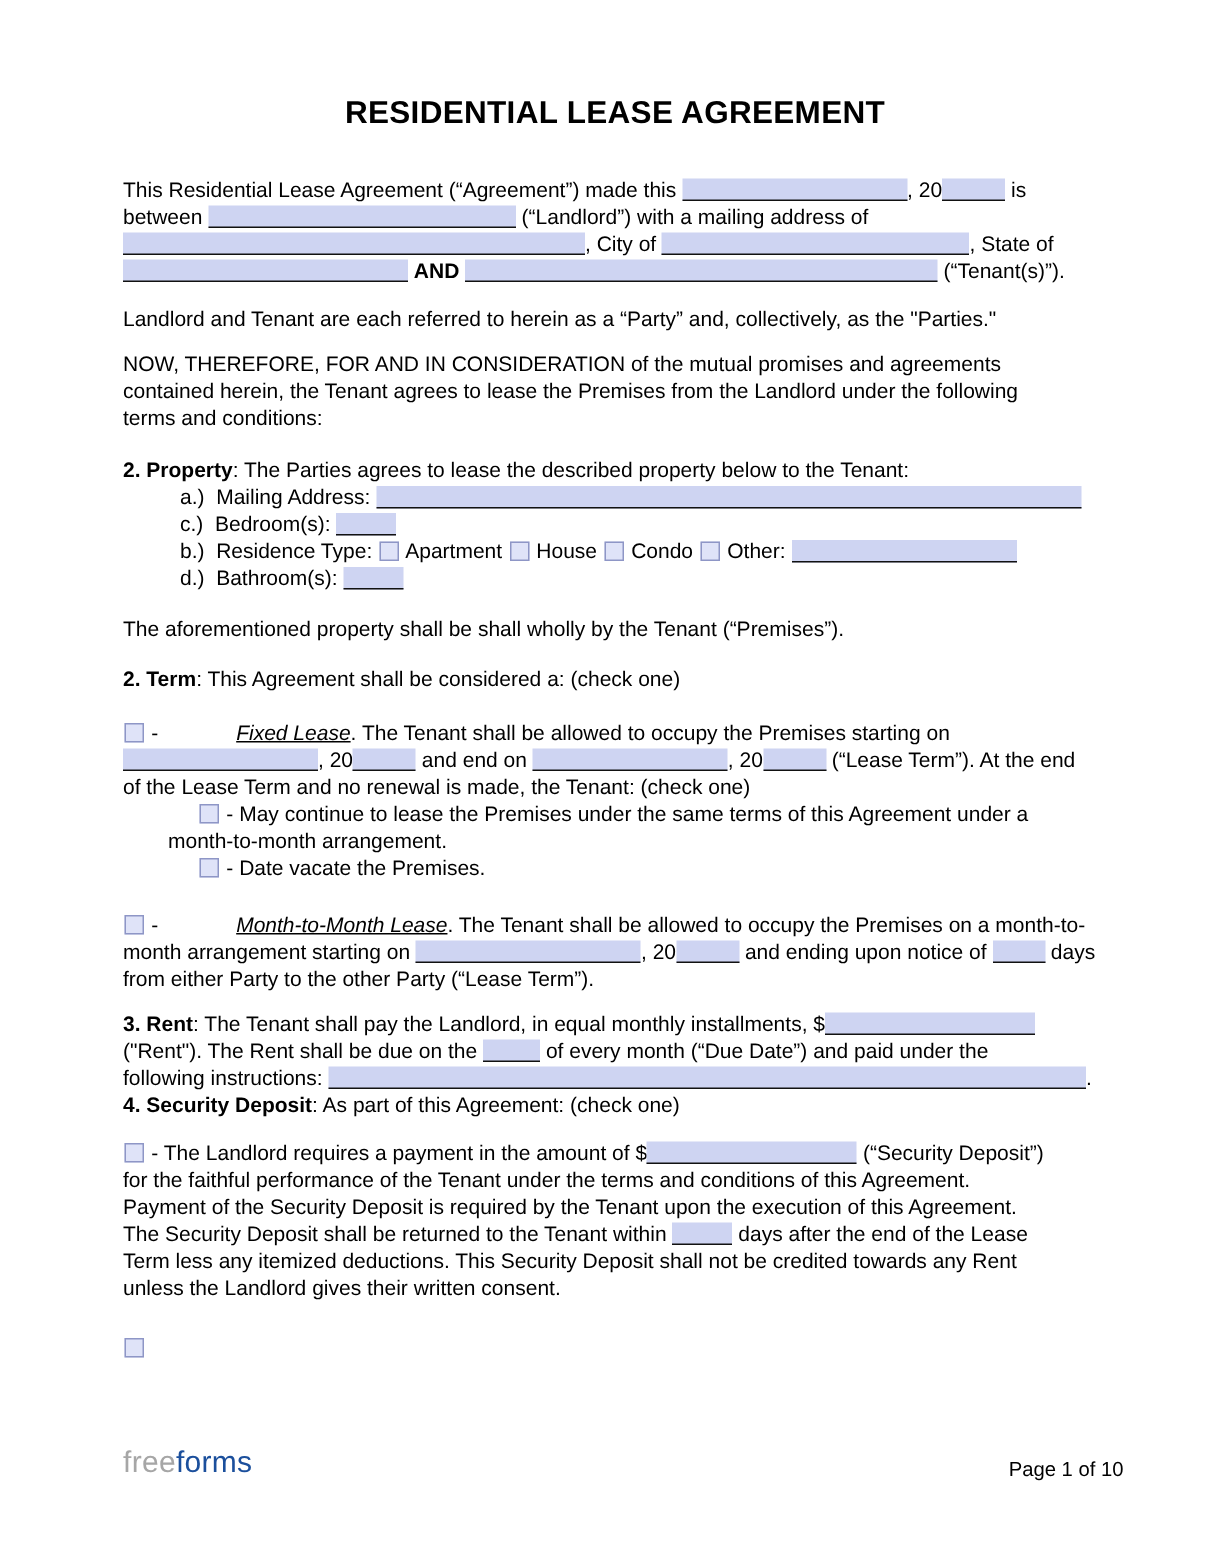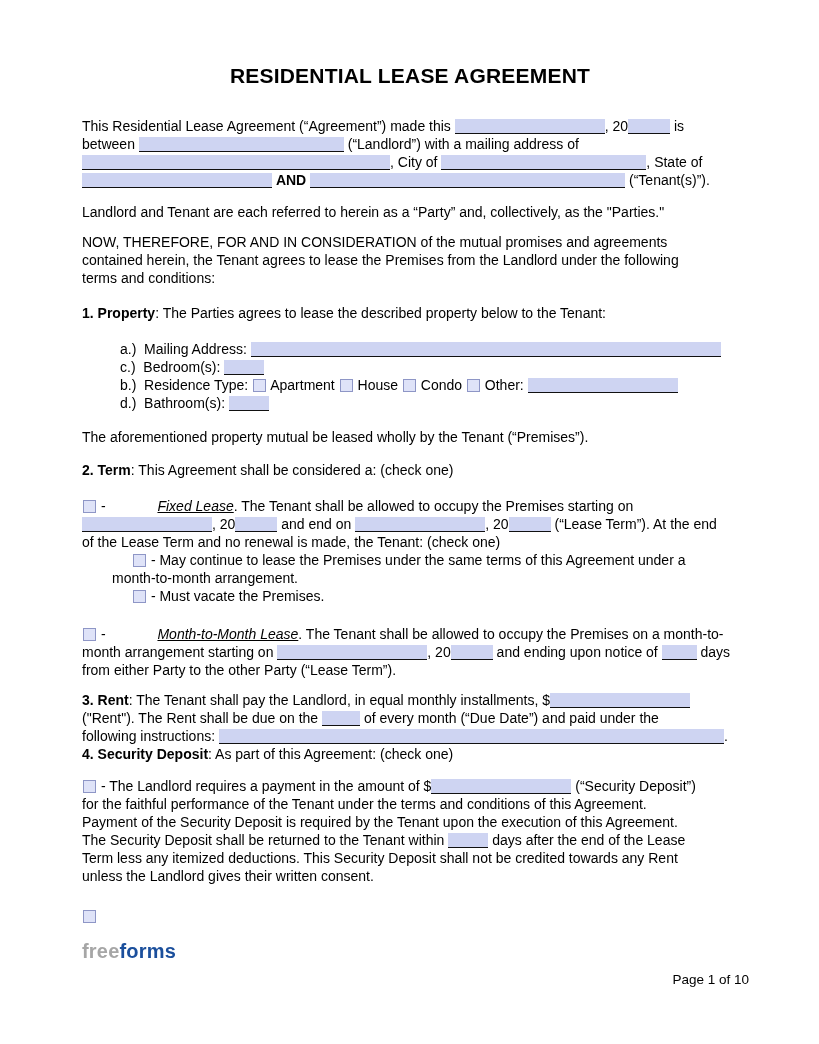--- a/index.html
+++ b/index.html
@@ -26,22 +26,22 @@
     border-bottom:1.5px solid #111;
     vertical-align:-3px;
   }
   .checkbox{
     display:inline-block;width:11px;height:11px;
     background:var(--checkbox-fill,#dfe3f8);
     border:1.5px solid var(--checkbox-border,#8e96c6);
     vertical-align:-2px;margin:0 1px;
   }
   .footer-logo{
-    position:absolute;left:82px;top:940px;
-    font-size:20px;line-height:22px;font-weight:bold;letter-spacing:.2px;
+    position:absolute;left:82px;top:964px;
+    font-size:20px;line-height:22px;font-weight:normal;letter-spacing:.2px;
   }
   .logo-free{color:var(--logo-gray,#a6a6a6);}
   .logo-forms{color:var(--logo-blue,#1b4f9c);}
   .page-number{
     position:absolute;right:70px;top:971px;
     font-size:13.5px;line-height:18px;
   }
 </style>
 </head>
 <body>
@@ -50,38 +50,38 @@
   <div class="content">
 
     <h1 class="doc-title">RESIDENTIAL LEASE AGREEMENT</h1>
 
     <div class="para" style="margin-top:28px"><span>This Residential Lease Agreement (“Agreement”) made this </span><span class="field" style="width: 150px;"></span><span>, 20</span><span class="field" style="width: 42px;"></span><span> is</span><br><span>between </span><span class="field" style="width: 205px;"></span><span> (“Landlord”) with a mailing address of</span><br><span class="field" style="width: 308px;"></span><span>, City of </span><span class="field" style="width: 205px;"></span><span>, State of</span><br><span class="field" style="width: 190px;"></span><span> </span><span class="bold">AND</span><span> </span><span class="field" style="width: 315px;"></span><span> (“Tenant(s)”).</span></div>
 
     <div class="para" style="margin-top:14px"><span>Landlord and Tenant are each referred to herein as a “Party” and, collectively, as the "Parties."</span></div>
 
     <div class="para" style="margin-top:12px"><span>NOW, THEREFORE, FOR AND IN CONSIDERATION of the mutual promises and agreements</span><br><span>contained herein, the Tenant agrees to lease the Premises from the Landlord under the following</span><br><span>terms and conditions:</span></div>
 
-    <div class="para" style="margin-top:17px"><span class="bold">1. Property</span><span>: The Parties agrees to lease the described property below to the Tenant:</span></div>
+    <div class="para" style="margin-top:17px"><span class="bold">2. Property</span><span>: The Parties agrees to lease the described property below to the Tenant:</span></div>
 
-    <div class="indent-items" style="margin-top:18px">
+    <div class="indent-items" style="">
       <div class="para"><span>a.)&nbsp; Mailing Address: </span><span class="field" style="width: 470px;"></span></div>
       <div class="para"><span>c.)&nbsp; Bedroom(s): </span><span class="field" style="width: 40px;"></span></div>
       <div class="para"><span>b.)&nbsp; Residence Type: </span><span class="checkbox"></span><span> Apartment </span><span class="checkbox"></span><span> House </span><span class="checkbox"></span><span> Condo </span><span class="checkbox"></span><span> Other: </span><span class="field" style="width: 150px;"></span></div>
       <div class="para"><span>d.)&nbsp; Bathroom(s): </span><span class="field" style="width: 40px;"></span></div>
     </div>
 
-    <div class="para" style="margin-top:16px"><span>The aforementioned property mutual be leased wholly by the Tenant (“Premises”).</span></div>
+    <div class="para" style="margin-top:16px"><span>The aforementioned property shall be shall wholly by the Tenant (“Premises”).</span></div>
 
     <div class="para" style="margin-top:15px"><span class="bold">2. Term</span><span>: This Agreement shall be considered a: (check one)</span></div>
 
     <div class="para" style="margin-top:18px"><span class="checkbox"></span><span> - </span><span class="iu">Fixed Lease</span><span>. The Tenant shall be allowed to occupy the Premises starting on</span><br><span class="field" style="width: 130px;"></span><span>, 20</span><span class="field" style="width: 42px;"></span><span> and end on </span><span class="field" style="width: 130px;"></span><span>, 20</span><span class="field" style="width: 42px;"></span><span> (“Lease Term”). At the end</span><br><span>of the Lease Term and no renewal is made, the Tenant: (check one)</span></div>
 
     <div class="para sub-option"><span class="checkbox"></span><span> - May continue to lease the Premises under the same terms of this Agreement under a</span><br><span>month-to-month arrangement.</span></div>
 
-    <div class="para sub-option"><span class="checkbox"></span><span> - Must vacate the Premises.</span></div>
+    <div class="para sub-option"><span class="checkbox"></span><span> - Date vacate the Premises.</span></div>
 
     <div class="para" style="margin-top:20px"><span class="checkbox"></span><span> - </span><span class="iu">Month-to-Month Lease</span><span>. The Tenant shall be allowed to occupy the Premises on a month-to-</span><br><span>month arrangement starting on </span><span class="field" style="width: 150px;"></span><span>, 20</span><span class="field" style="width: 42px;"></span><span> and ending upon notice of </span><span class="field" style="width: 35px;"></span><span> days</span><br><span>from either Party to the other Party (“Lease Term”).</span></div>
 
     <div class="para" style="margin-top:12px"><span class="bold">3. Rent</span><span>: The Tenant shall pay the Landlord, in equal monthly installments, $</span><span class="field" style="width: 140px;"></span><br><span>("Rent"). The Rent shall be due on the </span><span class="field" style="width: 38px;"></span><span> of every month (“Due Date”) and paid under the</span><br><span>following instructions: </span><span class="field" style="width: 505px;"></span><span>.</span></div>
 
     <div class="para" style=""><span class="bold">4. Security Deposit</span><span>: As part of this Agreement: (check one)</span></div>
 
     <div class="para" style="margin-top:14px"><span class="checkbox"></span><span> - The Landlord requires a payment in the amount of $</span><span class="field" style="width: 140px;"></span><span> (“Security Deposit”)</span><br><span>for the faithful performance of the Tenant under the terms and conditions of this Agreement.</span><br><span>Payment of the Security Deposit is required by the Tenant upon the execution of this Agreement.</span><br><span>The Security Deposit shall be returned to the Tenant within </span><span class="field" style="width: 40px;"></span><span> days after the end of the Lease</span><br><span>Term less any itemized deductions. This Security Deposit shall not be credited towards any Rent</span><br><span>unless the Landlord gives their written consent.</span></div>
 
     <div class="para" style="margin-top:22px"><span class="checkbox"></span></div>

